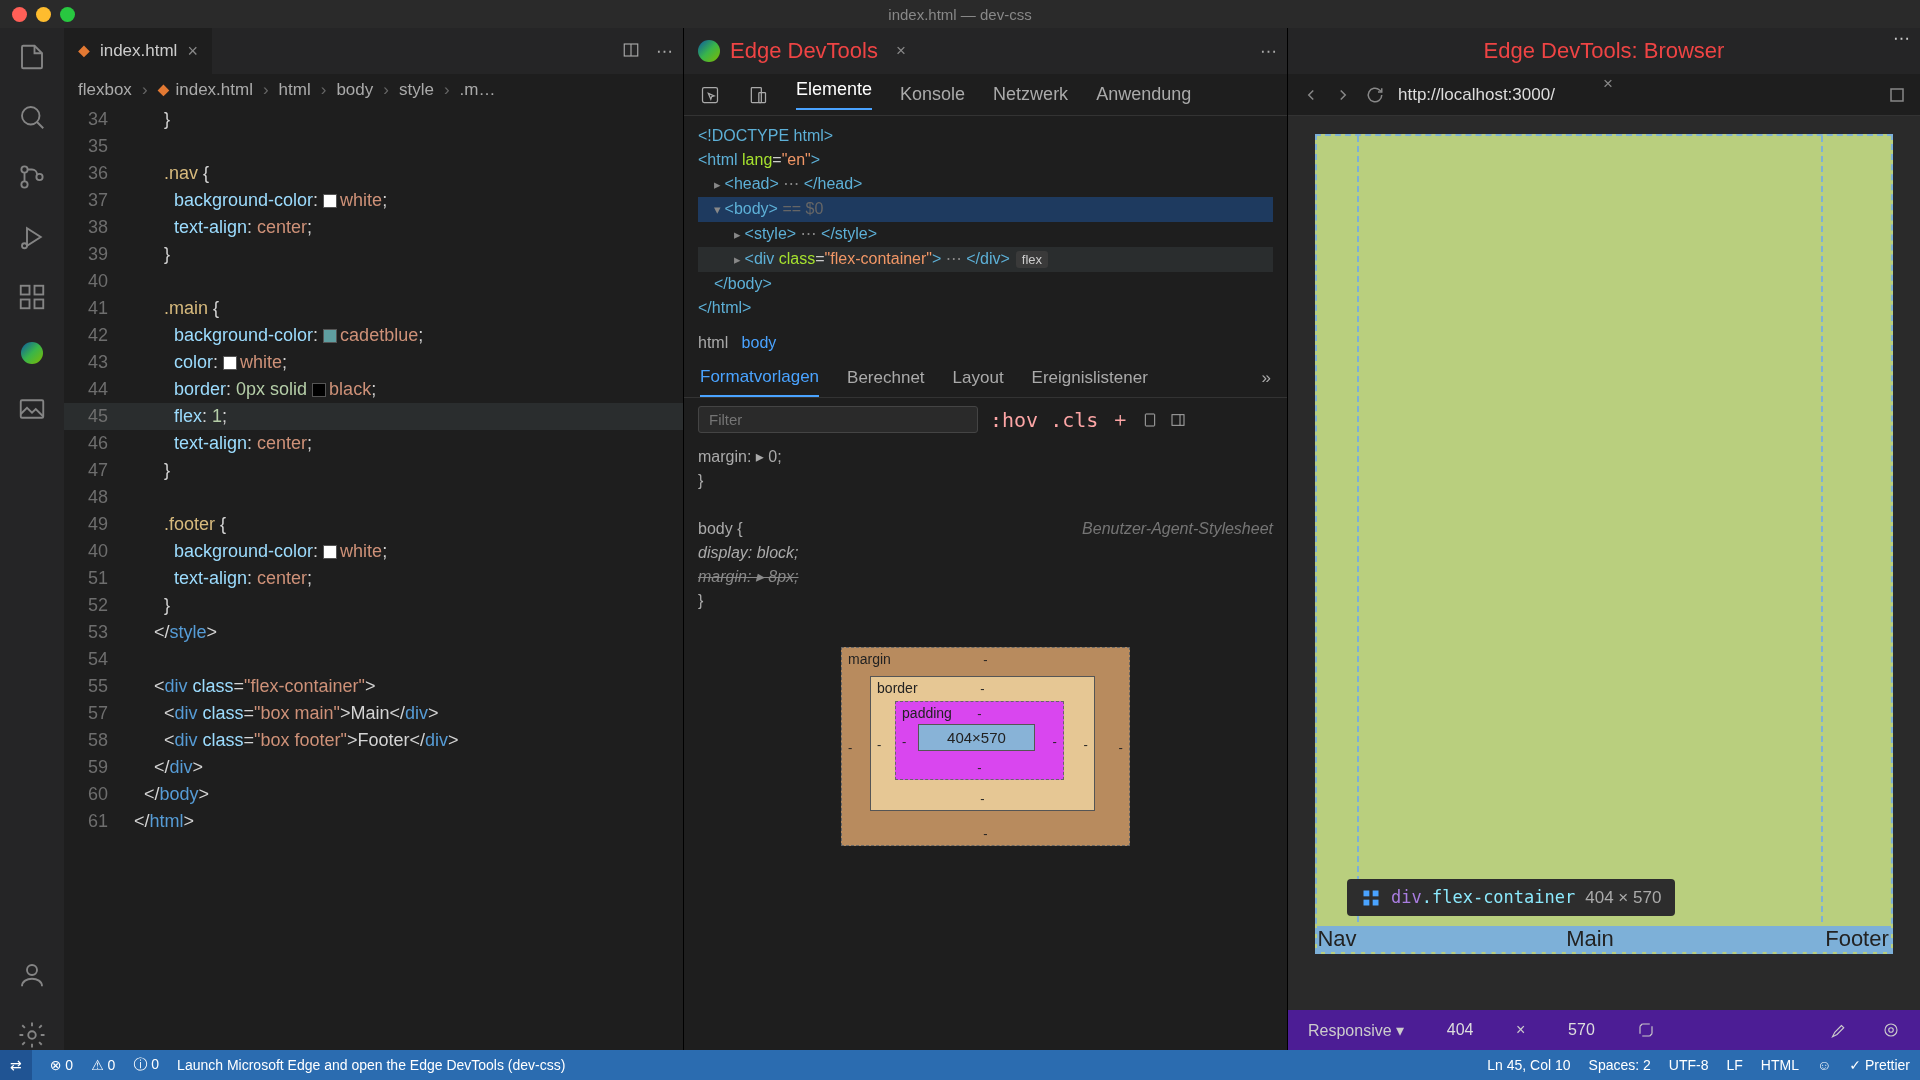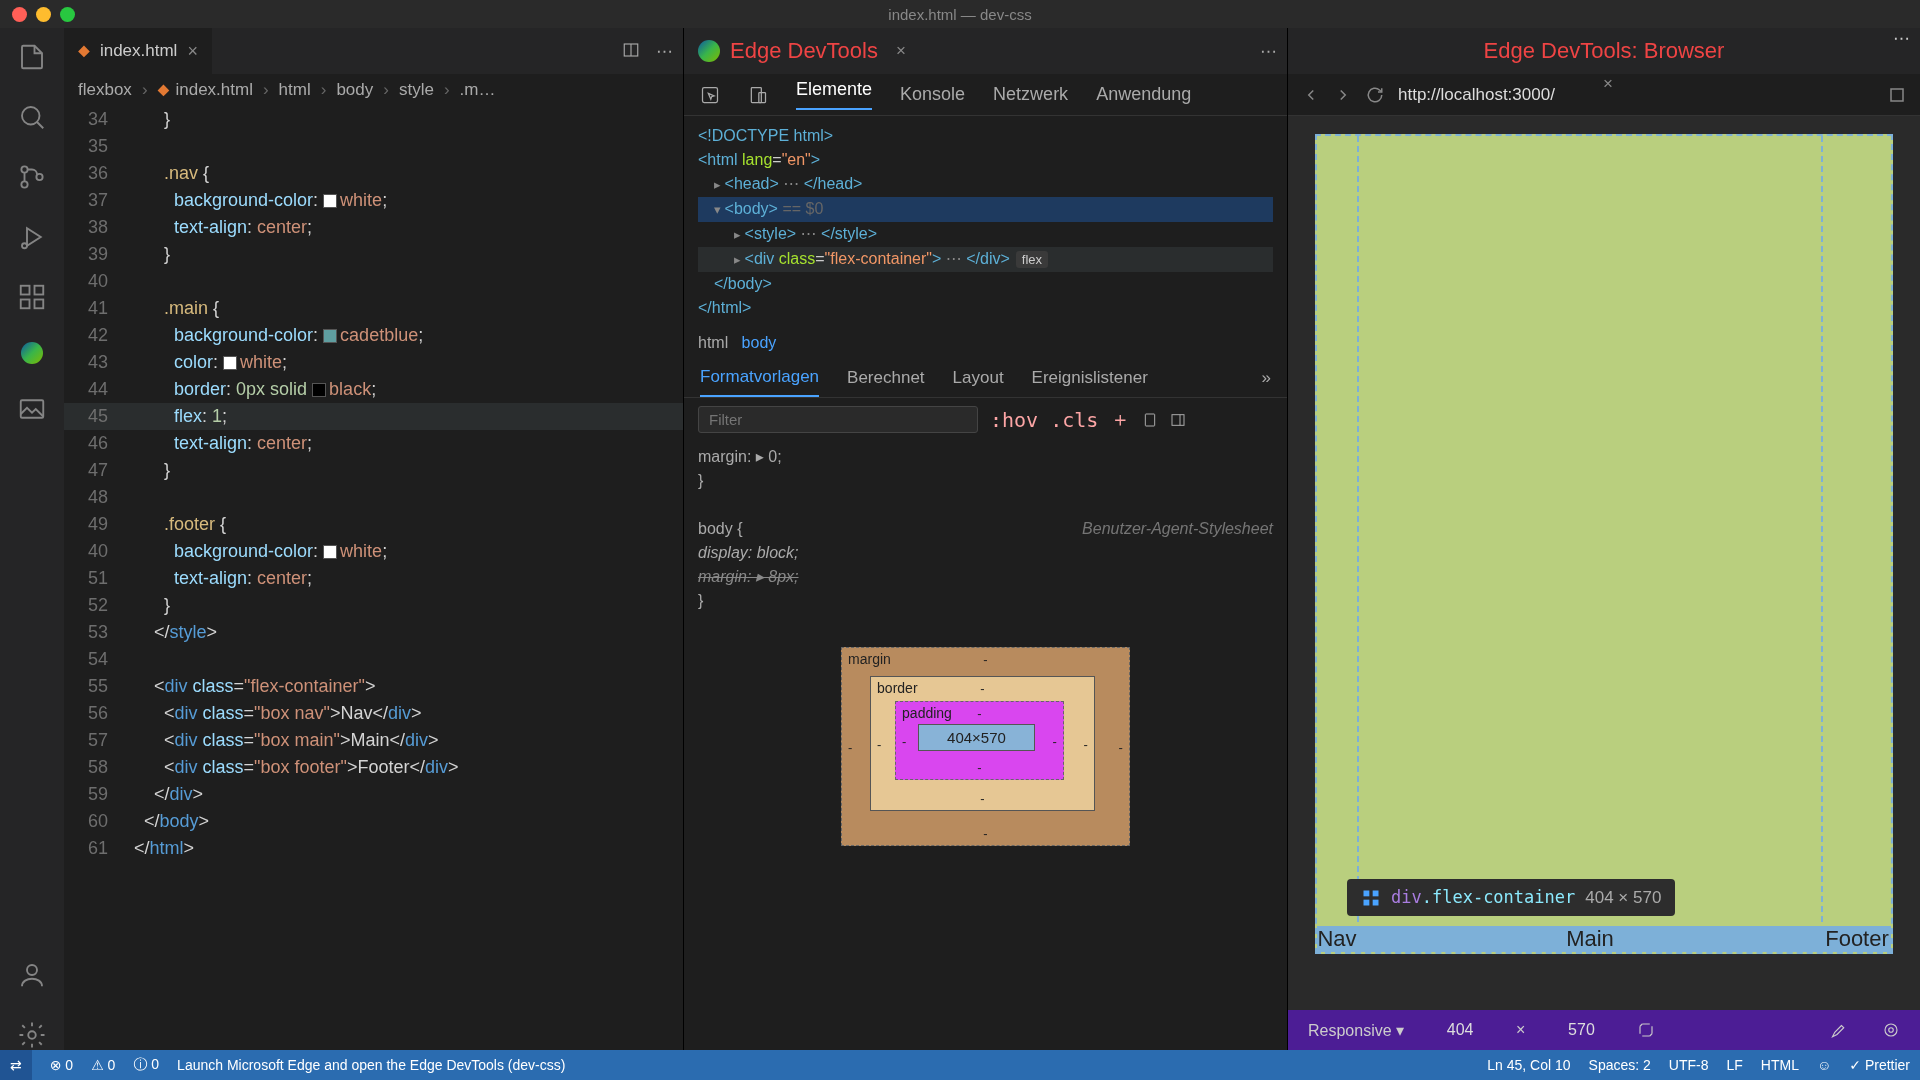--- a/index.html
+++ b/index.html
@@ -284,24 +284,20 @@
           <div class="gutter">53</div>
           <div class="code">    &lt;/<span class="tag">style</span>&gt;</div>
         </div>
         <div class="line">
           <div class="gutter">54</div>
           <div class="code"></div>
         </div>
         <div class="line">
           <div class="gutter">55</div>
           <div class="code">    &lt;<span class="tag">div</span> <span class="attr">class</span>=<span class="val">"flex-container"</span>&gt;</div>
-        </div>
-        <div class="line">
-          <div class="gutter">56</div>
-          <div class="code">      &lt;<span class="tag">div</span> <span class="attr">class</span>=<span class="val">"box nav"</span>&gt;Nav&lt;/<span class="tag">div</span>&gt;</div>
         </div>
         <div class="line">
           <div class="gutter">57</div>
           <div class="code">      &lt;<span class="tag">div</span> <span class="attr">class</span>=<span class="val">"box main"</span>&gt;Main&lt;/<span class="tag">div</span>&gt;</div>
         </div>
         <div class="line">
           <div class="gutter">58</div>
           <div class="code">      &lt;<span class="tag">div</span> <span class="attr">class</span>=<span class="val">"box footer"</span>&gt;Footer&lt;/<span class="tag">div</span>&gt;</div>
         </div>
         <div class="line">

